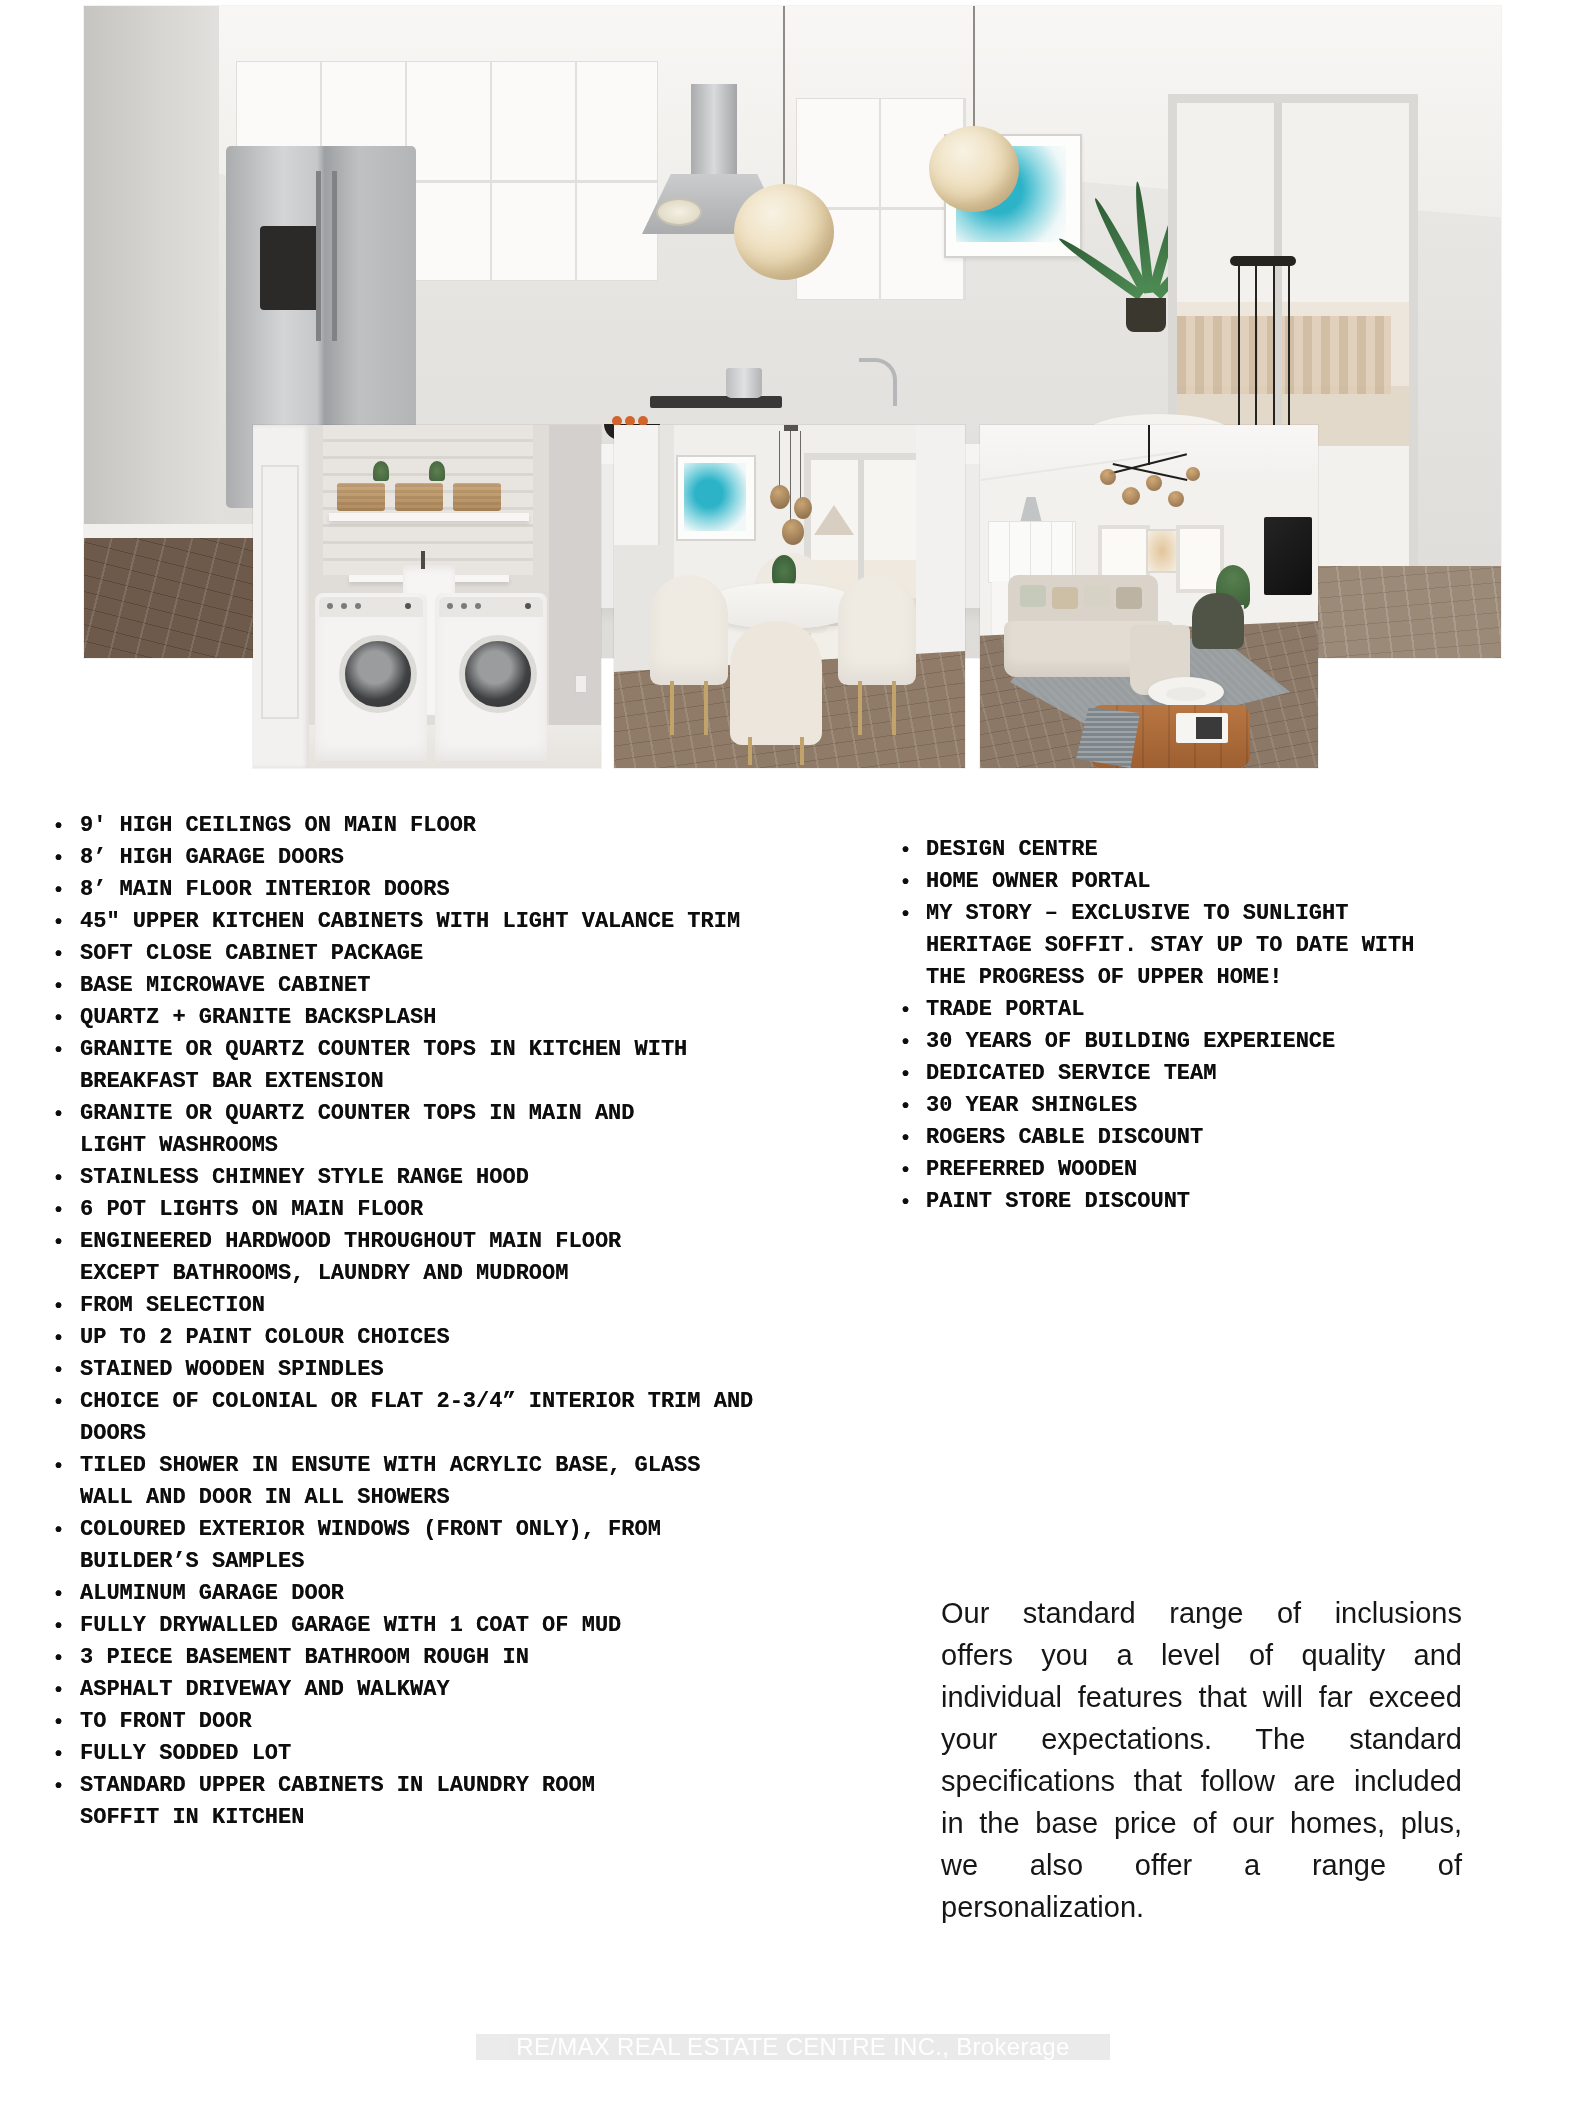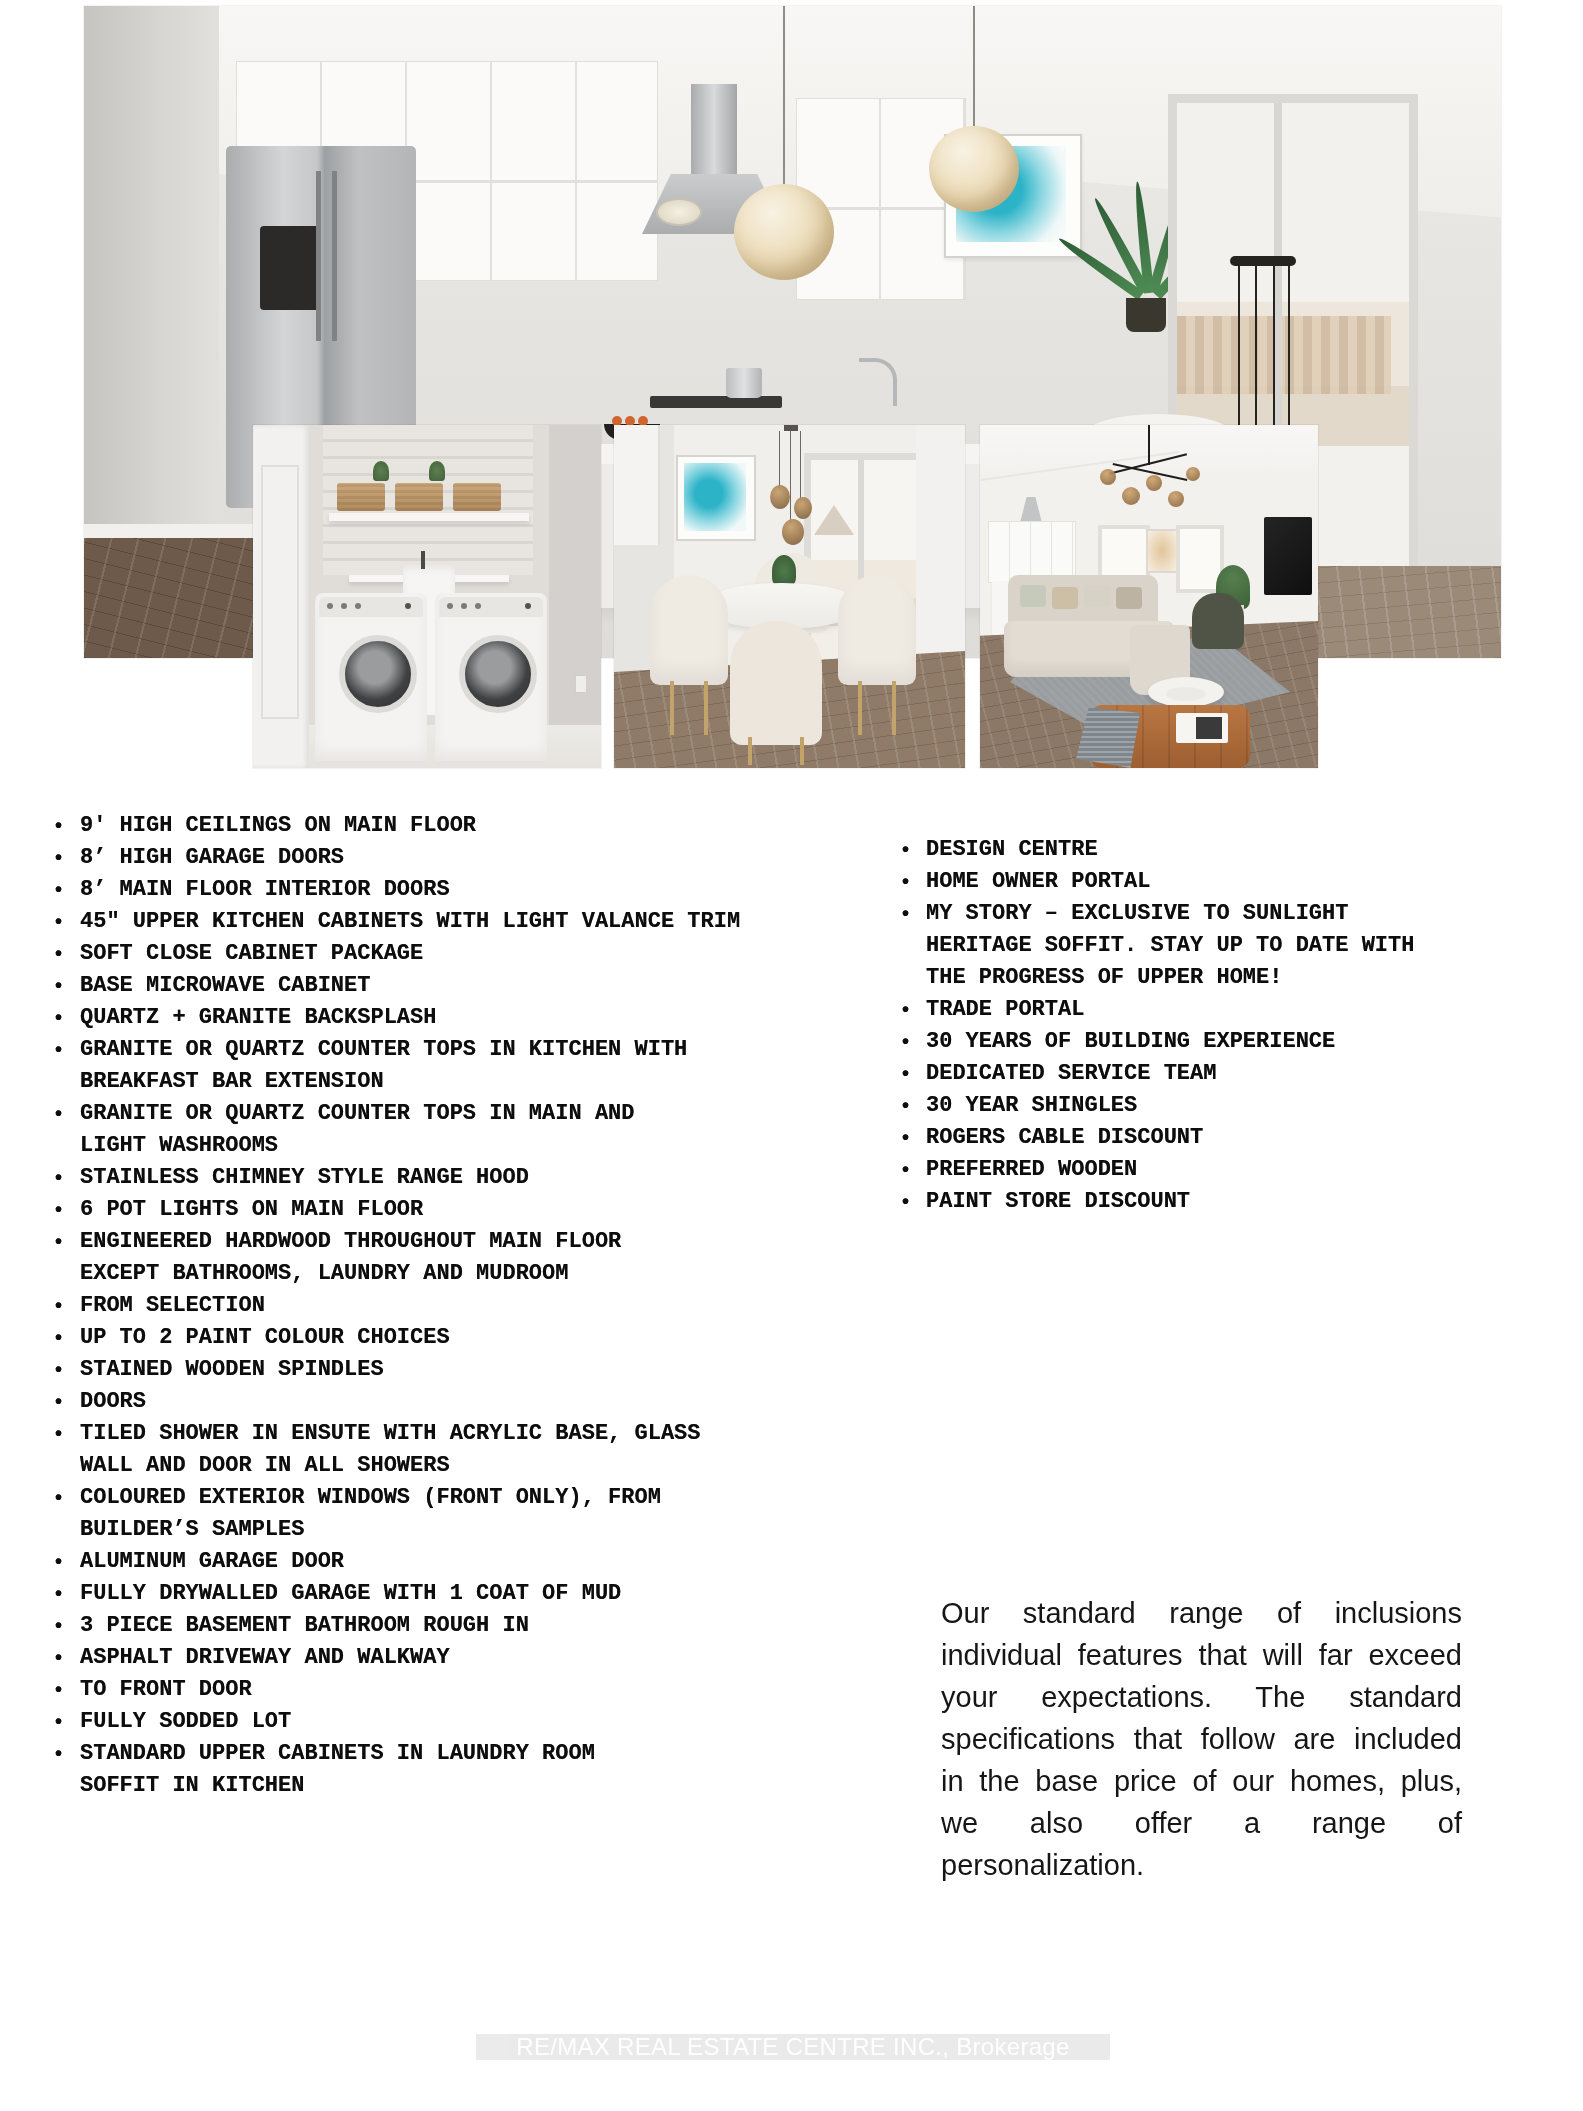--- a/index.html
+++ b/index.html
@@ -240,20 +240,21 @@
       <li class="li">
         <span class="dot">•</span>
         <div class="liline">UP TO 2 PAINT COLOUR CHOICES</div>
       </li>
       <li class="li">
         <span class="dot">•</span>
         <div class="liline">STAINED WOODEN SPINDLES</div>
       </li>
       <li class="li">
         <span class="dot">•</span>
+        <div class="liline">CHOICE OF COLONIAL OR FLAT 2-3/4” INTERIOR TRIM AND</div>
         <div class="liline">DOORS</div>
       </li>
       <li class="li">
         <span class="dot">•</span>
         <div class="liline">TILED SHOWER IN ENSUTE WITH ACRYLIC BASE, GLASS</div>
         <div class="liline">WALL AND DOOR IN ALL SHOWERS</div>
       </li>
       <li class="li">
         <span class="dot">•</span>
         <div class="liline">COLOURED EXTERIOR WINDOWS (FRONT ONLY), FROM</div>
@@ -330,20 +331,21 @@
         <div class="liline">PREFERRED WOODEN</div>
       </li>
       <li class="li">
         <span class="dot">•</span>
         <div class="liline">PAINT STORE DISCOUNT</div>
       </li>
     </ul>
 
   <div class="para">
       <div class="pline">Our standard range of inclusions</div>
+      <div class="pline">offers you a level of quality and</div>
       <div class="pline">individual features that will far exceed</div>
       <div class="pline">your expectations. The standard</div>
       <div class="pline">specifications that follow are included</div>
       <div class="pline">in the base price of our homes, plus,</div>
       <div class="pline">we also offer a range of</div>
       <div class="pline plast">personalization.</div>
     </div>
 
   <div class="watermark">RE/MAX REAL ESTATE CENTRE INC., Brokerage</div>
 

